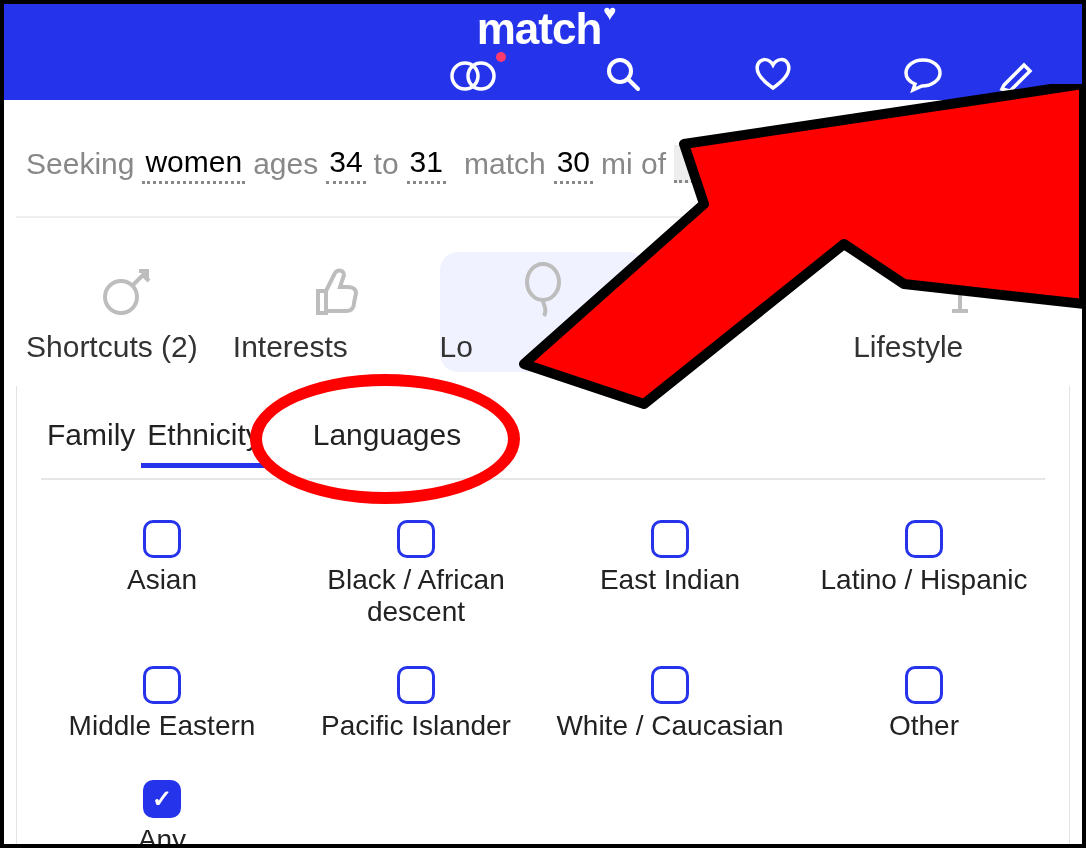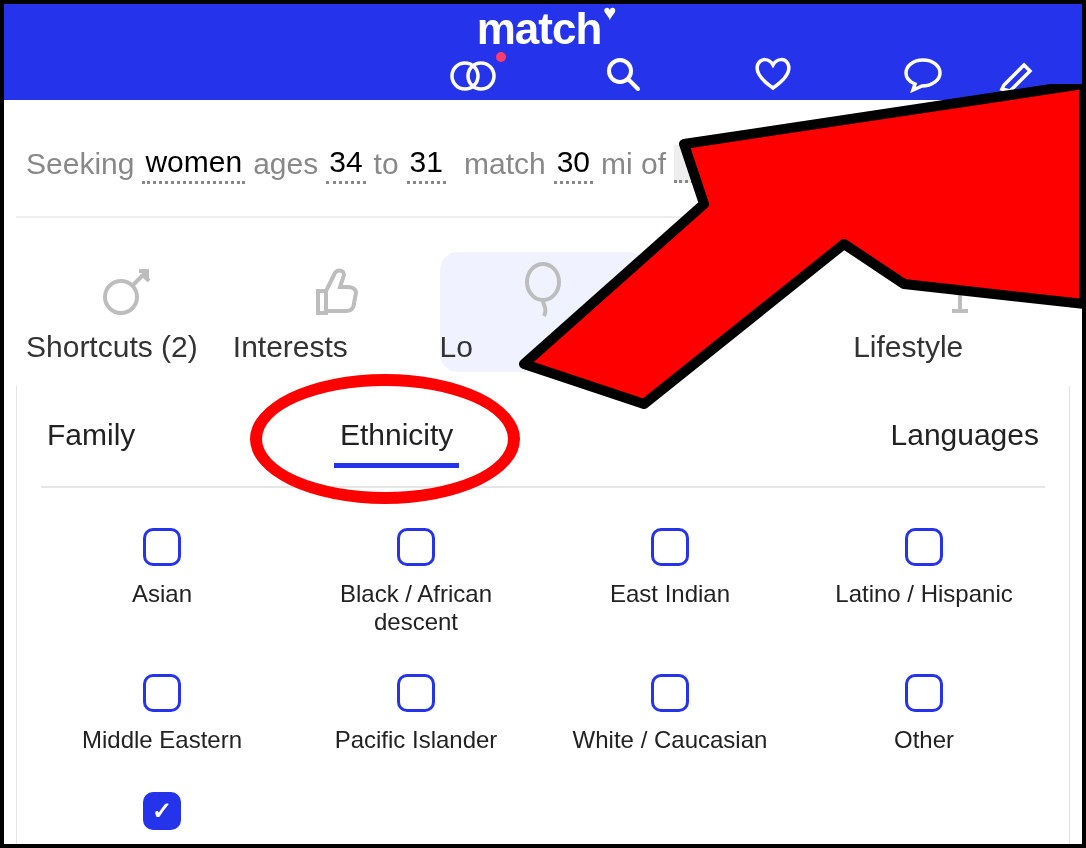--- a/index.html
+++ b/index.html
@@ -29,31 +29,31 @@
 
   
   .cat-row { display:flex; padding:34px 22px 10px 22px; align-items:flex-end; }
   .cat-item { flex:1; display:flex; flex-direction:column; justify-content:flex-end; cursor:pointer; padding:8px 0; border-radius:18px; }
   .cat-icon { height:64px; display:flex; align-items:center; justify-content:center; color:#bdbdbd; }
   .cat-label { font-size:30px; color:#333; margin-top:6px; }
   .cat-item.active { background:#f0f2ff; }
 
   
   .panel { margin:4px 12px 0 12px; border:1px solid #e3e3e3; border-top:none; border-radius:0 0 8px 8px; padding:28px 24px 36px 24px; position:relative; }
-  .subtabs { display:flex; justify-content:space-between; border-bottom:2px solid #e6e6e6; padding-bottom:20px; }
+  .subtabs { display:flex; justify-content:flex-start; border-bottom:2px solid #e6e6e6; padding-bottom:12px; }
   .subtab { font-size:30px; color:#222; cursor:pointer; position:relative; padding:4px 6px 14px 6px; }
   .subtab.active::after { content:""; position:absolute; left:0; right:0; bottom:-2px; height:5px; background:#2533ea; }
 
   
   .eth-grid { display:grid; grid-template-columns:repeat(4,1fr); gap:38px 12px; margin-top:40px; }
   .eth-item { display:flex; flex-direction:column; align-items:center; cursor:pointer; }
   .checkbox { width:38px; height:38px; border:3px solid #2533ea; border-radius:10px; display:flex; align-items:center; justify-content:center; background:#fff; }
   .checkbox.checked { background:#2533ea; }
   .check-mark { color:#fff; font-size:24px; font-weight:bold; }
-  .eth-label { font-size:24px; color:#222; margin-top:14px; text-align:center; }
+  .eth-label { font-size:28px; color:#222; margin-top:6px; text-align:center; }
 
   
   .red-circle { position:absolute; width:270px; height:130px; border:12px solid #ff0000; border-radius:50%; left:246px; top:370px; pointer-events:none; z-index:5; }
 
   
   .red-arrow { position:absolute; left:500px; top:80px; width:580px; height:340px; z-index:6; pointer-events:none; }
 
   svg { display:block; }
 </style>
 </head>

